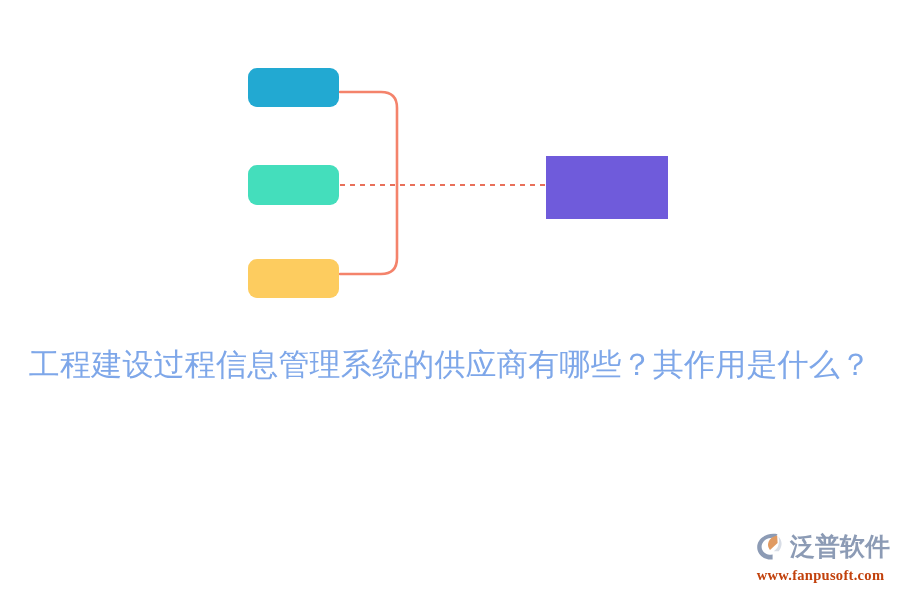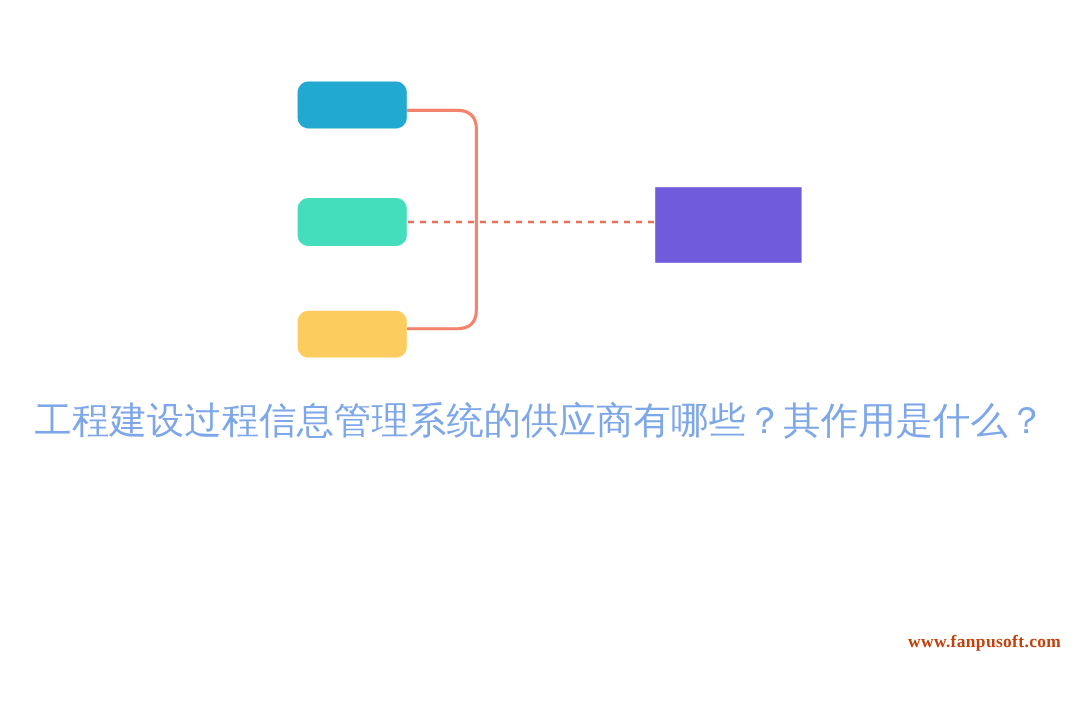--- a/index.html
+++ b/index.html
@@ -131,19 +131,27 @@
     <div class="node node-rounded" id="node-blue" style="left:248px; top:68px; width:91px; height:39px; background:#22A9D2;"></div>
 
     <div class="node node-rounded" id="node-green" style="left:248px; top:165px; width:91px; height:40px; background:#44DEBC;"></div>
 
     <div class="node node-rounded" id="node-yellow" style="left:248px; top:259px; width:91px; height:39px; background:#FDCC5F;"></div>
 
     <div class="node node-sharp" id="node-purple" style="left:546px; top:156px; width:122px; height:63px; background:#6F5BDB;"></div>
 
   </div>
 
-  <div class="headline" style="top: 328px; color: rgb(126, 167, 233);">工程建设过程信息管理系统的供应商有哪些？其作用是什么？</div>
+  <div class="headline" style="top: 342px; color: rgb(126, 167, 233);">工程建设过程信息管理系统的供应商有哪些？其作用是什么？</div>
 
   <div class="watermark">
+    <div class="wm-row">
+      <svg class="wm-mark" viewBox="0 0 34 34">
+        <path d="M24.5 5.2 C13.5 3.2 4.2 9.8 4.2 18.2 C4.2 25.6 11.0 31.2 19.6 30.4 L19.6 25.6 C13.4 26.2 8.6 22.6 8.6 17.8 C8.6 12.2 14.6 7.8 22.2 9.0 Z" fill="#8C9BB5"></path>
+        <path d="M24.2 6.4 C19.0 7.2 15.0 11.0 15.0 15.8 C15.0 17.8 15.8 19.6 17.0 21.0 L24.6 14.0 Z" fill="#E09A62"></path>
+        <path d="M25.4 7.6 C25.4 7.6 27.0 12.8 25.0 17.2 C23.6 20.4 20.6 22.2 20.6 22.2 L25.8 22.2 C25.8 22.2 28.6 19.0 28.6 14.6 C28.6 10.8 25.4 7.6 25.4 7.6 Z" fill="#D8DDE6"></path>
+      </svg>
+      <div class="wm-name" style="color: rgb(140, 155, 181);">泛普软件</div>
+    </div>
     <div class="wm-url" style="color: #c2410c;">www.fanpusoft.com</div>
   </div>
 
 </div>
 
 </body></html>

